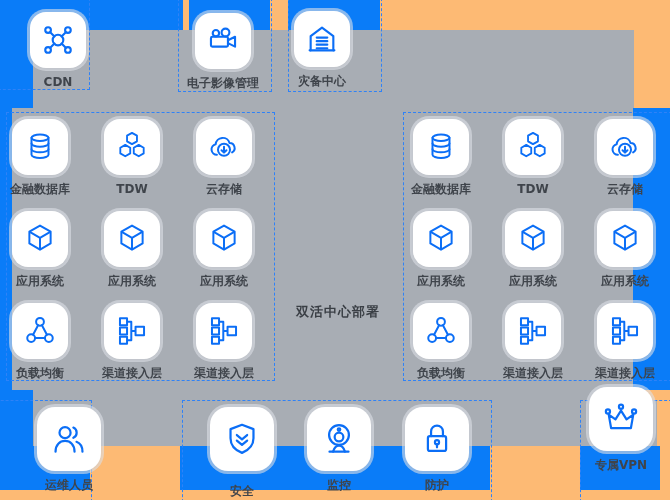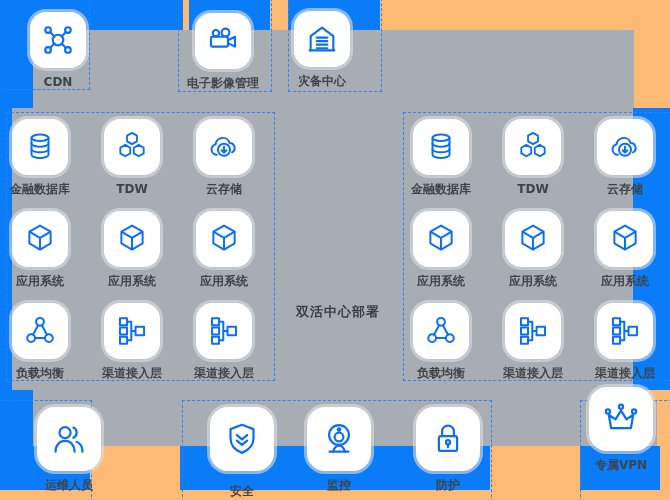--- a/index.html
+++ b/index.html
@@ -44,21 +44,21 @@
   
   .dc-grid{position:absolute;display:grid;grid-template-columns:repeat(3,92px);
            grid-template-rows:repeat(3,92px);justify-items:center;align-content:start;z-index:4;}
   #dc-left{left:-6px;top:114px;} #dc-right{left:395px;top:114px;}
   .dc-grid .node{padding-top:5px;text-align:center;}
   
   .bottom{width:64px;}
   .bottom .card{width:64px;height:64px;border-radius:18px;}
   .bottom .icon{width:38px;height:38px;}
   .b1{left:41px;top:407px;} .b2{left:214px;top:407px;gap:6px;} .b3{left:311px;top:407px;}
-  .b4{left:420px;top:407px;} .b5{left:593px;top:387px;}
+  .b4{left:409px;top:407px;} .b5{left:593px;top:387px;}
   
   .center-text{position:absolute;transform:translateX(-50%);white-space:nowrap;z-index:3;
                font-size:13px;font-weight:700;color:#3a3f45;letter-spacing:1px;}
   #sync-text{left:338px;top:249px;word-spacing:7px;}
   #arch-text{left:338px;top:303px;}
 </style>
 </head>
 <body>
 
 <svg width="0" height="0" style="position:absolute" aria-hidden="true">

